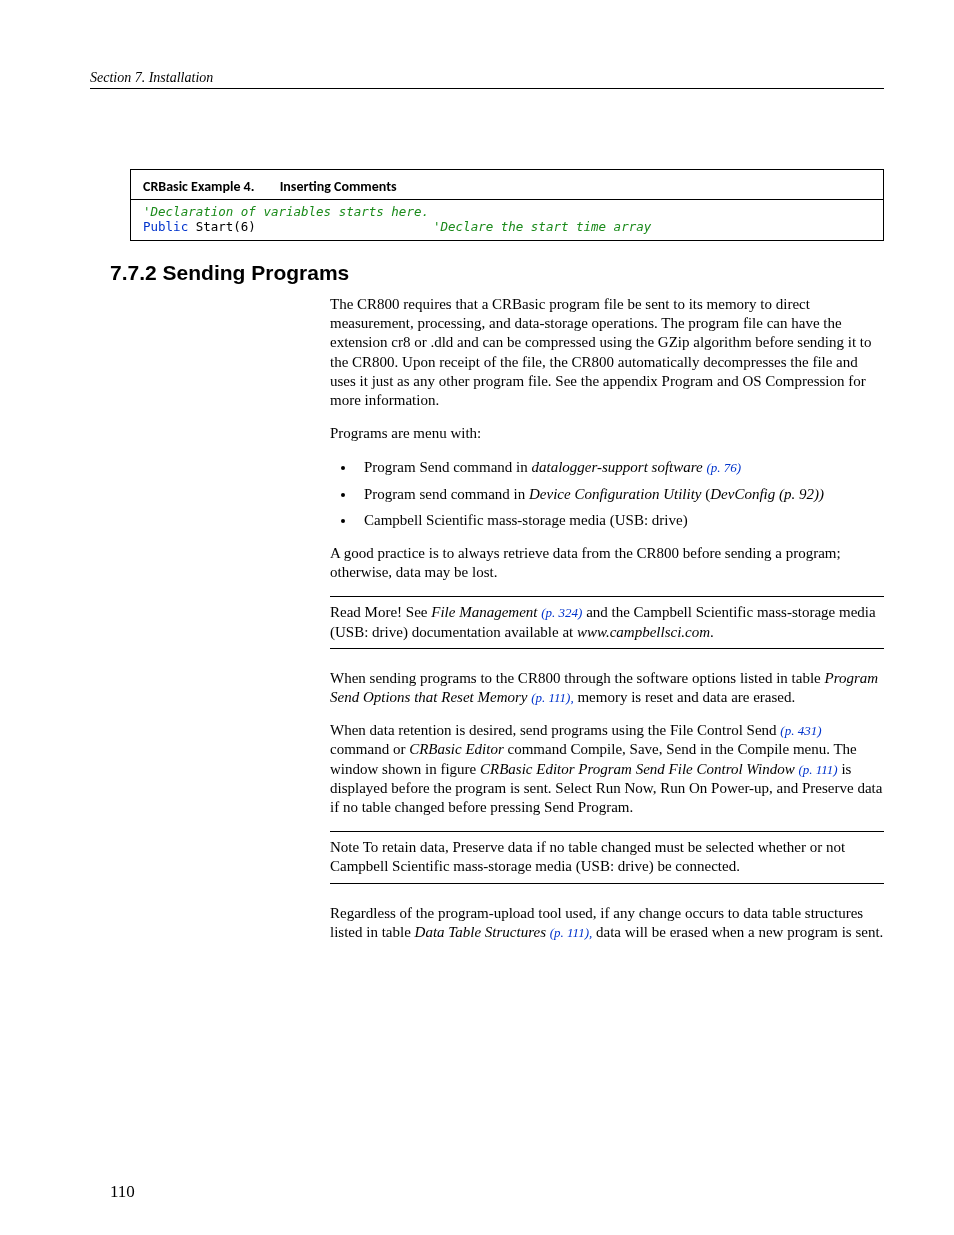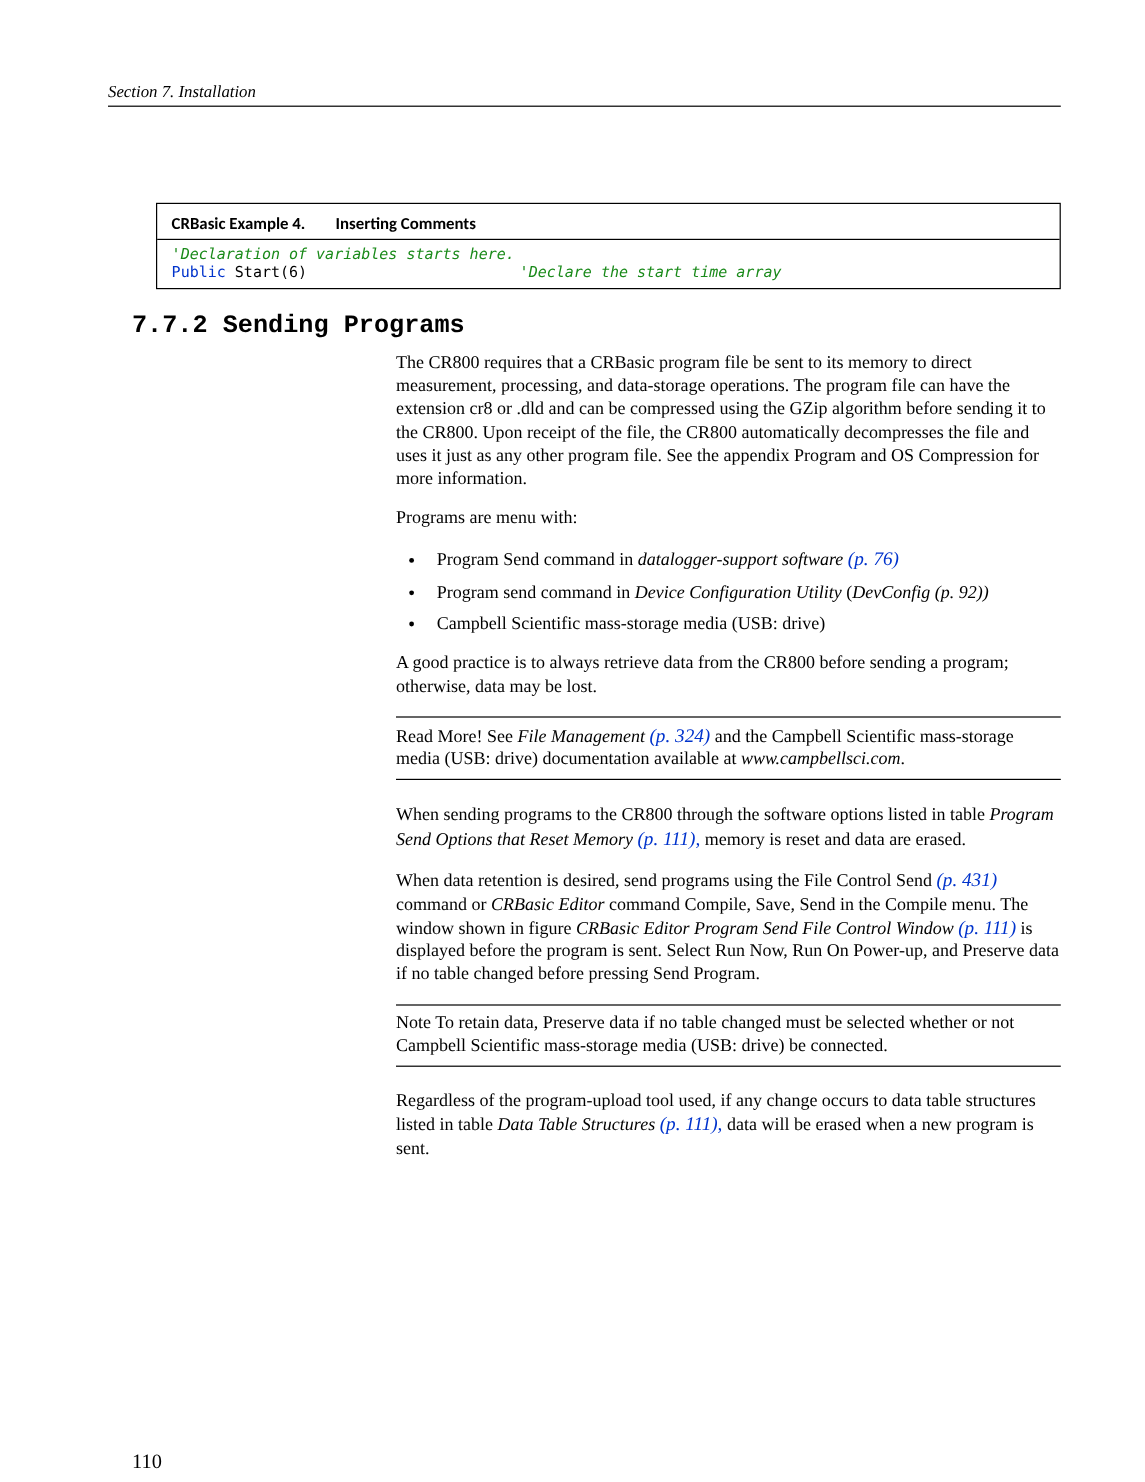--- a/index.html
+++ b/index.html
@@ -53,21 +53,21 @@
     .code-body .keyword {
       color: #0033cc;
     }
     .code-line2 {
       display: flex;
     }
     .code-line2 .left {
       min-width: 290px;
     }
     h2.section {
-      font-family: Liberation Mono, monospace;
+      font-family: Liberation Sans, sans-serif;
       font-weight: bold;
       font-size: 21px;
       margin: 10px 0 10px 20px;
     }
     h3.subsection {
       font-family: Arial, Helvetica, sans-serif;
       font-weight: bold;
       font-size: 17px;
       margin: 24px 0 8px 30px;
     }
@@ -91,21 +91,21 @@
     .note-box {
       border-top: 1px solid #000;
       border-bottom: 1px solid #000;
       padding: 6px 0;
       margin-bottom: 20px;
       line-height: 1.28;
     }
     .pref {
       color: #0033cc;
       font-style: italic;
-      font-size: 16px;
+      font-size: 13px;
       margin-top: 26px;
     }
     .pagenum {
       margin-top: 240px;
       margin-left: 20px;
       font-size: 17px;
     }
     b { font-weight: normal; }
     i { font-style: italic; }
   </style>

